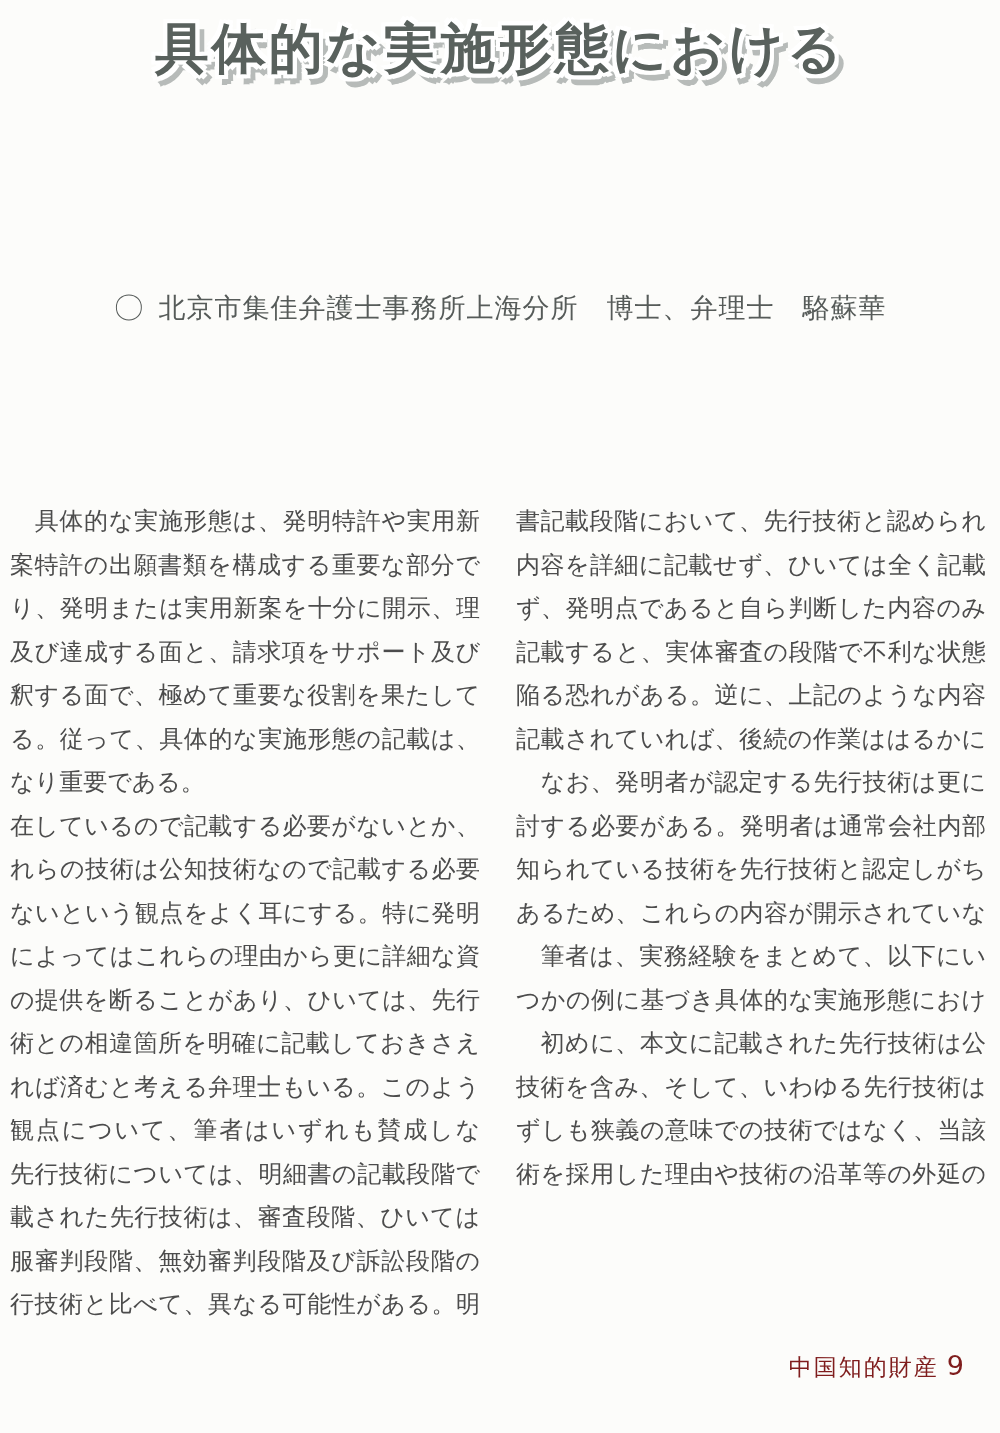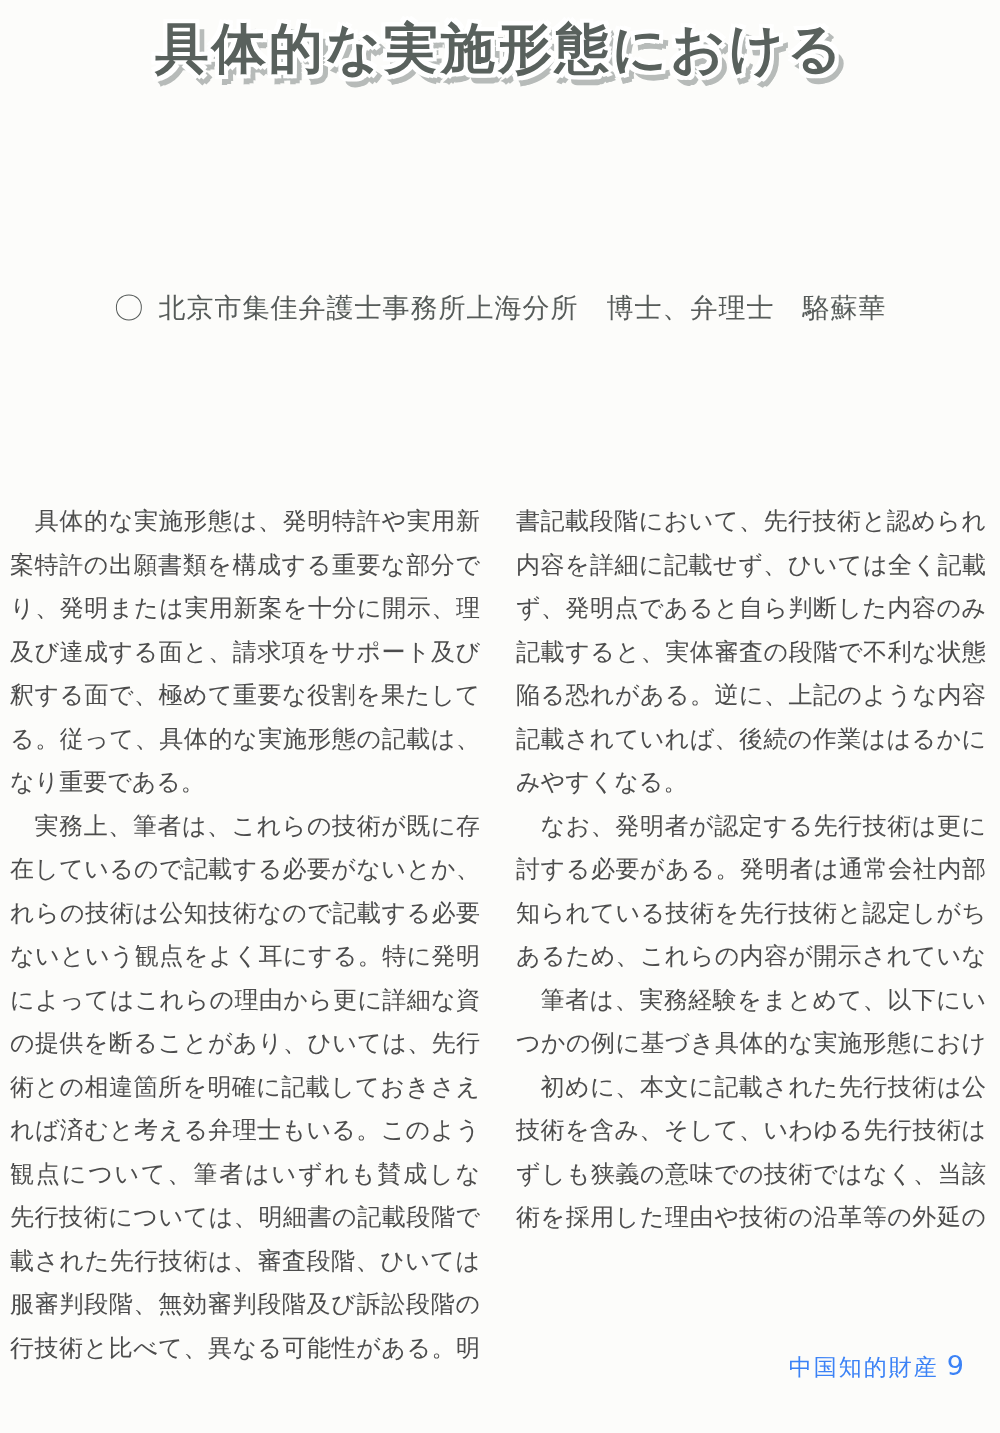--- a/index.html
+++ b/index.html
@@ -74,21 +74,21 @@
     overflow: hidden;
   }
   .line-end { text-align-last: left; }
 
   
   .footer {
     position: absolute;
     top: 1350px;
     right: 36px;
     font-size: 23px;
-    color: #3b82f6;
+    color: #7f1d1d;
     letter-spacing: 2px;
     white-space: nowrap;
   }
   .page-num {
     font-family: "DejaVu Sans", sans-serif;
     font-size: 27px;
     margin-left: 8px;
     letter-spacing: 0;
   }
 </style>
@@ -107,42 +107,40 @@
 
   <main class="columns">
     <section class="column" id="col-left">
         <div class="line">　具体的な実施形態は、発明特許や実用新</div>
         <div class="line">案特許の出願書類を構成する重要な部分であ</div>
         <div class="line">り、発明または実用新案を十分に開示、理解</div>
         <div class="line">及び達成する面と、請求項をサポート及び解</div>
         <div class="line">釈する面で、極めて重要な役割を果たしてい</div>
         <div class="line">る。従って、具体的な実施形態の記載は、か</div>
         <div class="line line-end">なり重要である。</div>
-        <div class="line">　実務上、筆者は、これらの技術が既に存</div>
         <div class="line">在しているので記載する必要がないとか、そ</div>
         <div class="line">れらの技術は公知技術なので記載する必要が</div>
         <div class="line">ないという観点をよく耳にする。特に発明者</div>
         <div class="line">によってはこれらの理由から更に詳細な資料</div>
         <div class="line">の提供を断ることがあり、ひいては、先行技</div>
         <div class="line">術との相違箇所を明確に記載しておきさえす</div>
         <div class="line">れば済むと考える弁理士もいる。このような</div>
         <div class="line">観点について、筆者はいずれも賛成しない。</div>
         <div class="line">先行技術については、明細書の記載段階で記</div>
         <div class="line">載された先行技術は、審査段階、ひいては不</div>
         <div class="line">服審判段階、無効審判段階及び訴訟段階の先</div>
         <div class="line">行技術と比べて、異なる可能性がある。明細</div>
       </section>
     <section class="column" id="col-right">
         <div class="line">書記載段階において、先行技術と認められる</div>
         <div class="line">内容を詳細に記載せず、ひいては全く記載せ</div>
         <div class="line">ず、発明点であると自ら判断した内容のみを</div>
         <div class="line">記載すると、実体審査の段階で不利な状態に</div>
         <div class="line">陥る恐れがある。逆に、上記のような内容が</div>
         <div class="line">記載されていれば、後続の作業ははるかに進</div>
-        <div class="line line-end">みやすくなる。</div>
         <div class="line">　なお、発明者が認定する先行技術は更に検</div>
         <div class="line">討する必要がある。発明者は通常会社内部で</div>
         <div class="line">知られている技術を先行技術と認定しがちで</div>
         <div class="line">あるため、これらの内容が開示されていない</div>
         <div class="line">　筆者は、実務経験をまとめて、以下にいく</div>
         <div class="line">つかの例に基づき具体的な実施形態における</div>
         <div class="line">　初めに、本文に記載された先行技術は公知</div>
         <div class="line">技術を含み、そして、いわゆる先行技術は必</div>
         <div class="line">ずしも狭義の意味での技術ではなく、当該技</div>
         <div class="line">術を採用した理由や技術の沿革等の外延の内</div>

